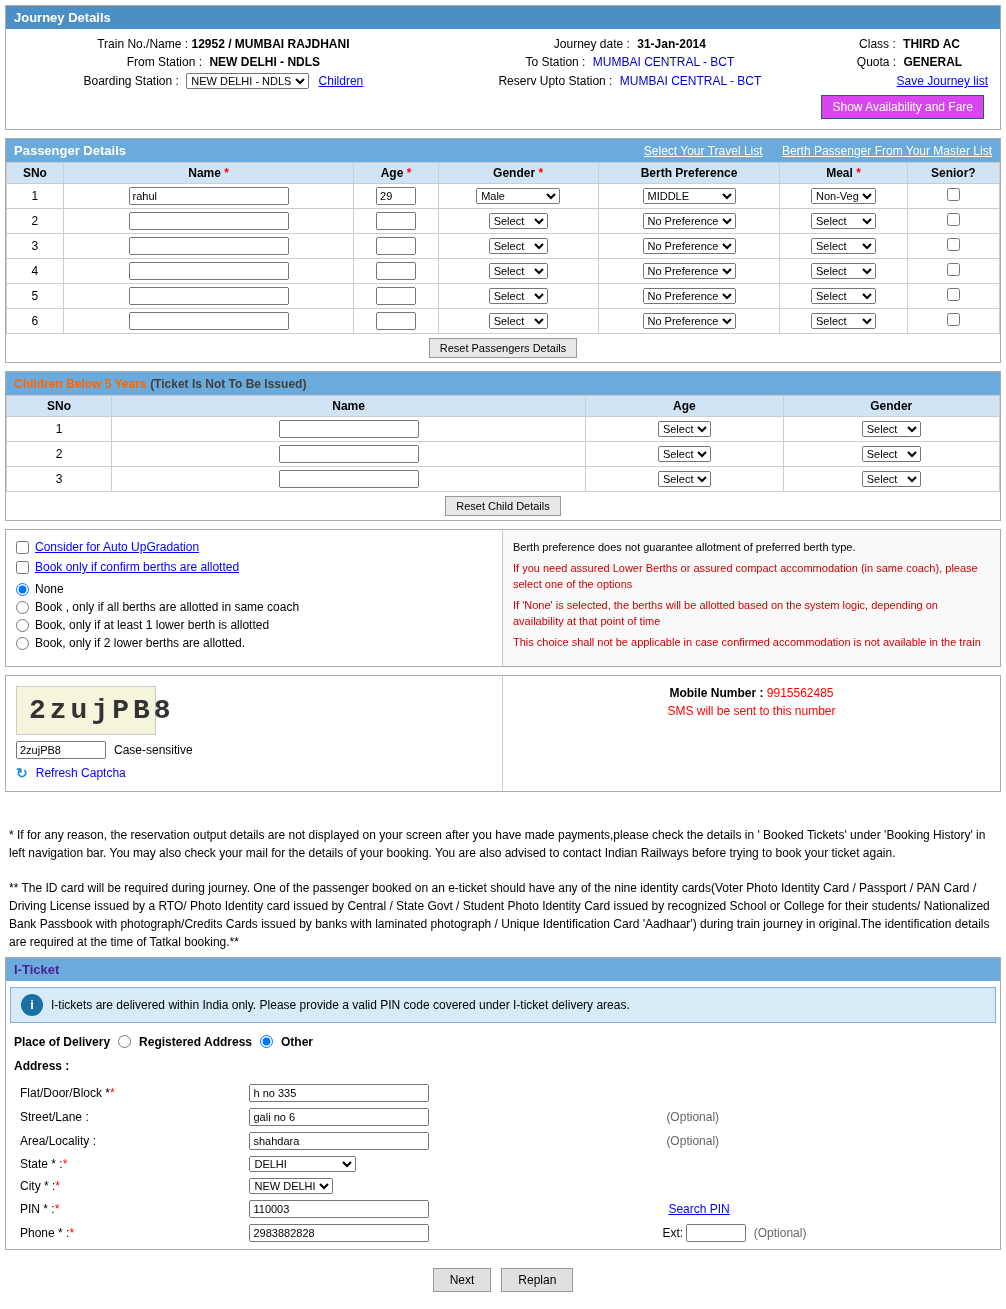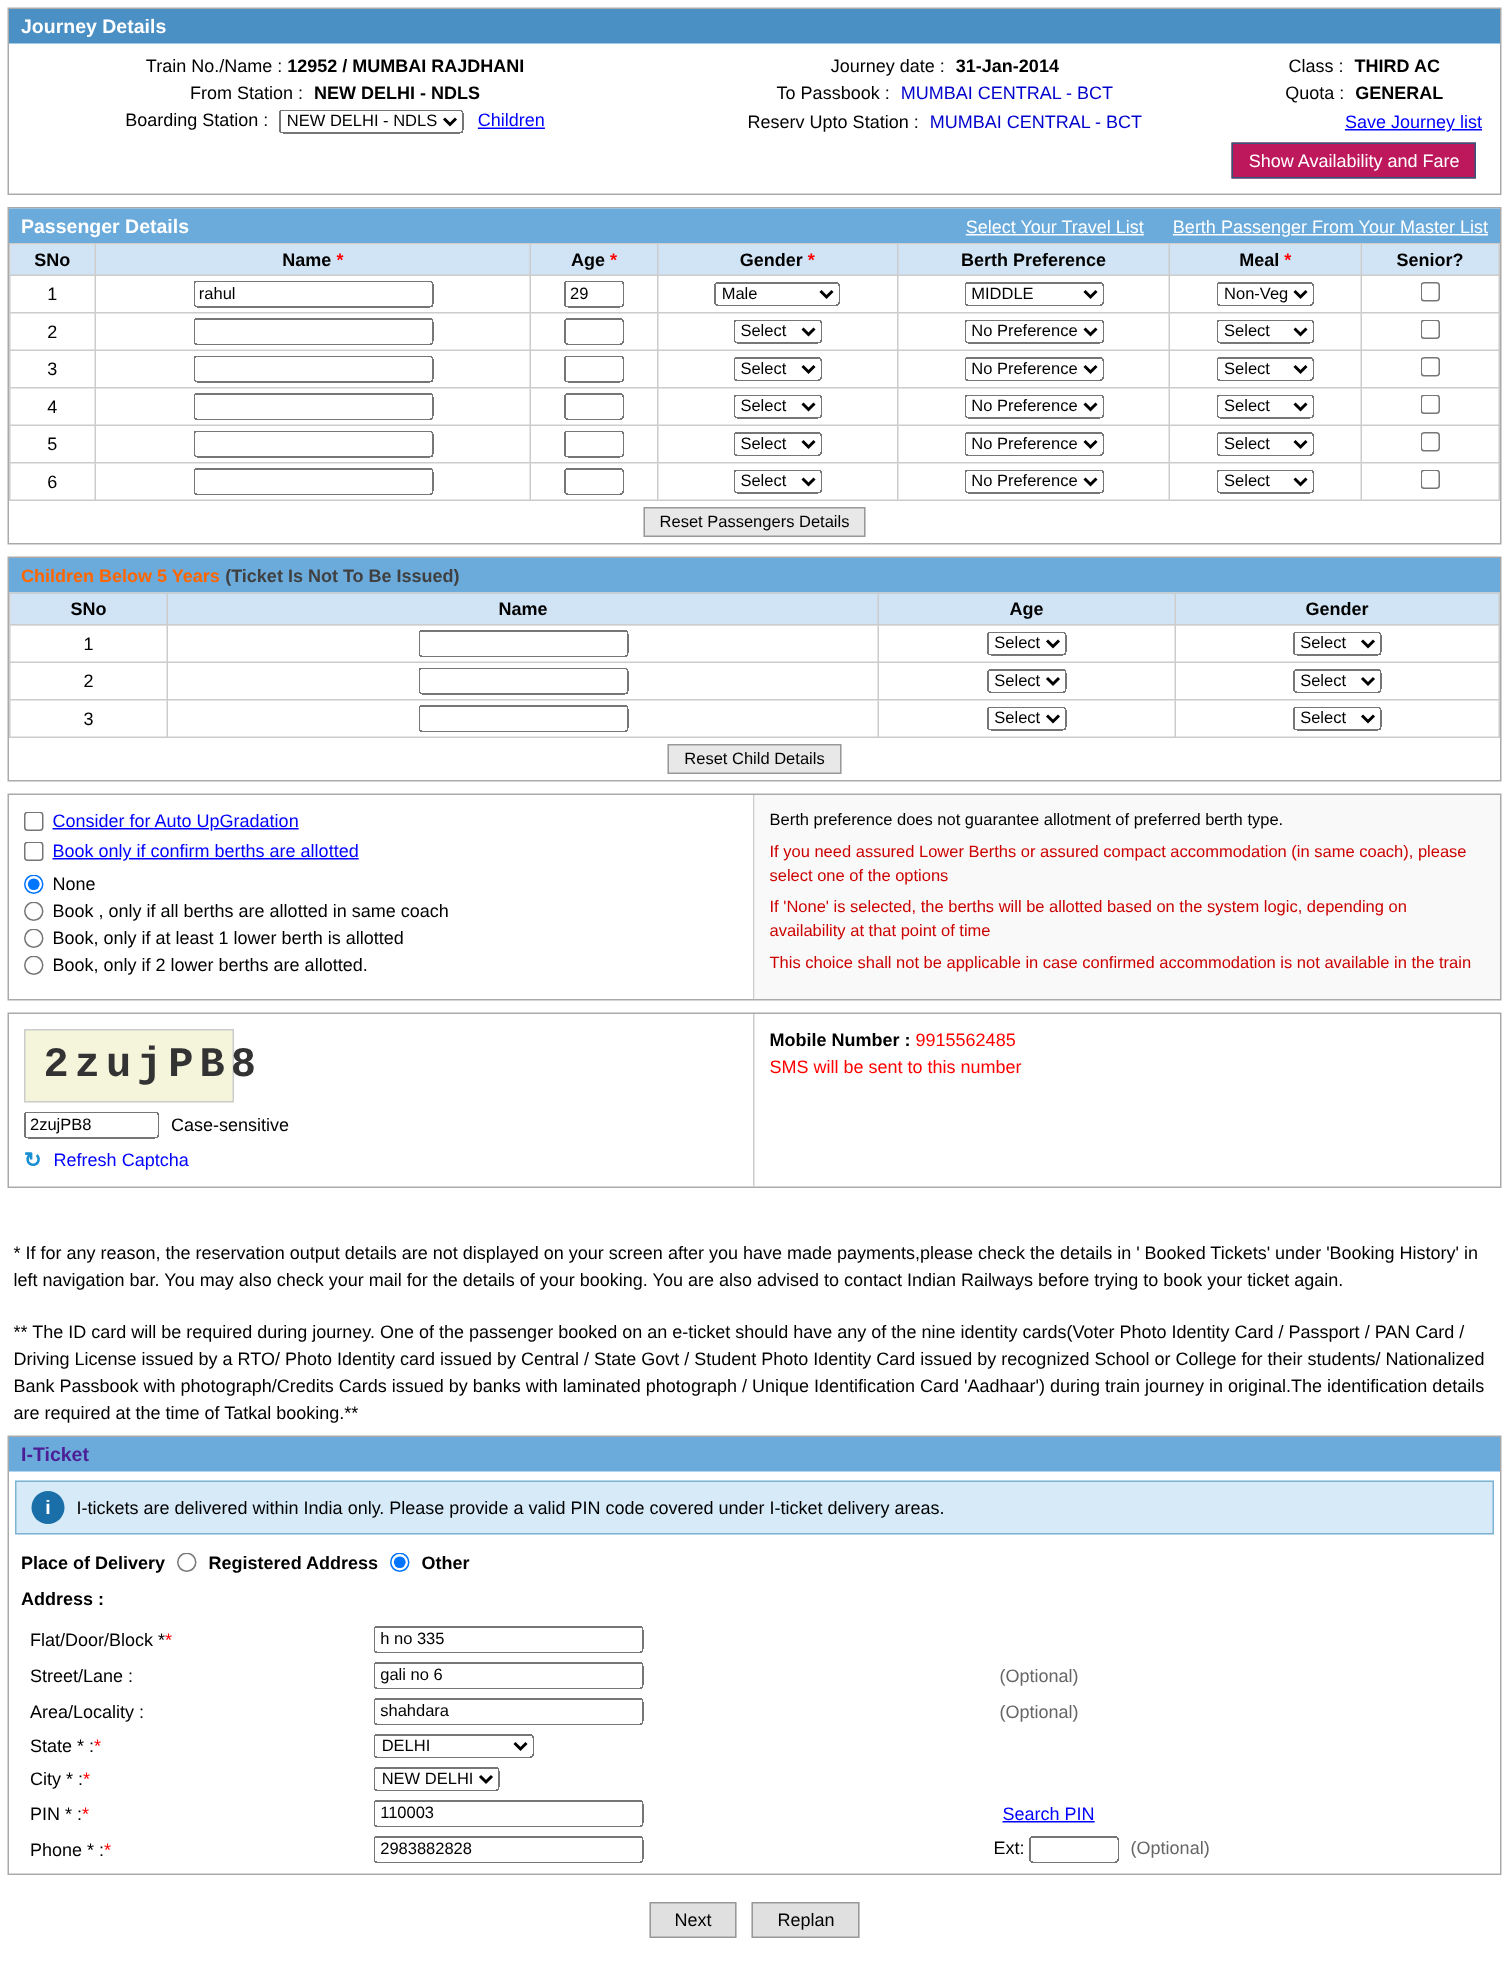--- a/index.html
+++ b/index.html
@@ -13,21 +13,21 @@
       font-size: 13px;
     }
     .panel {
       border: 1px solid #aaa;
       margin-bottom: 8px;
     }
     .show-avail-btn {
       display: block;
       margin: 4px 8px 4px auto;
       width: fit-content;
-      background: #be185d;
+      background: #d946ef;
       color: #fff;
       border: 1px solid #357;
       padding: 4px 10px;
       cursor: pointer;
       font-size: 12px;
     }
 
     
     table { width: 100%; border-collapse: collapse; }
     th, td { border: 1px solid #ccc; padding: 3px 4px; text-align: center; }
@@ -104,20 +104,21 @@
       display: inline-block;
       border: 1px solid #ccc;
       width: 140px;
       text-align: center;
     }
     .captcha-row { display: flex; align-items: center; gap: 8px; }
     .refresh-link { color: blue; cursor: pointer; display: flex; align-items: center; gap: 3px; }
     .captcha-right {
       width: 50%;
       padding: 10px;
+      text-align: center;
     }
     .mobile-num { color: red; }
 
     
     .notice-text {
       font-size: 11px;
       color: #000;
       padding: 6px 4px;
       line-height: 1.5;
       margin-top: 28px;
@@ -193,21 +194,21 @@
           <span>Class :</span>
           <span style="font-weight:bold; margin-left:4px;">THIRD AC</span>
         </td>
       </tr>
       <tr>
         <td style="border:none; padding:2px 4px; white-space:nowrap;">
           <span>From Station :</span>
           <span style="font-weight:bold; margin-left:4px;">NEW DELHI - NDLS</span>
         </td>
         <td style="border:none; padding:2px 4px; white-space:nowrap;">
-          <span>To Passbook :</span>
+          <span>To Station :</span>
           <span style="color:#00c; margin-left:4px;">MUMBAI CENTRAL - BCT</span>
         </td>
         <td style="border:none; padding:2px 4px; white-space:nowrap;">
           <span>Quota :</span>
           <span style="font-weight:bold; margin-left:4px;">GENERAL</span>
         </td>
       </tr>
       <tr>
         <td style="border:none; padding:2px 4px; white-space:nowrap;">
           <span>Boarding Station :</span>

